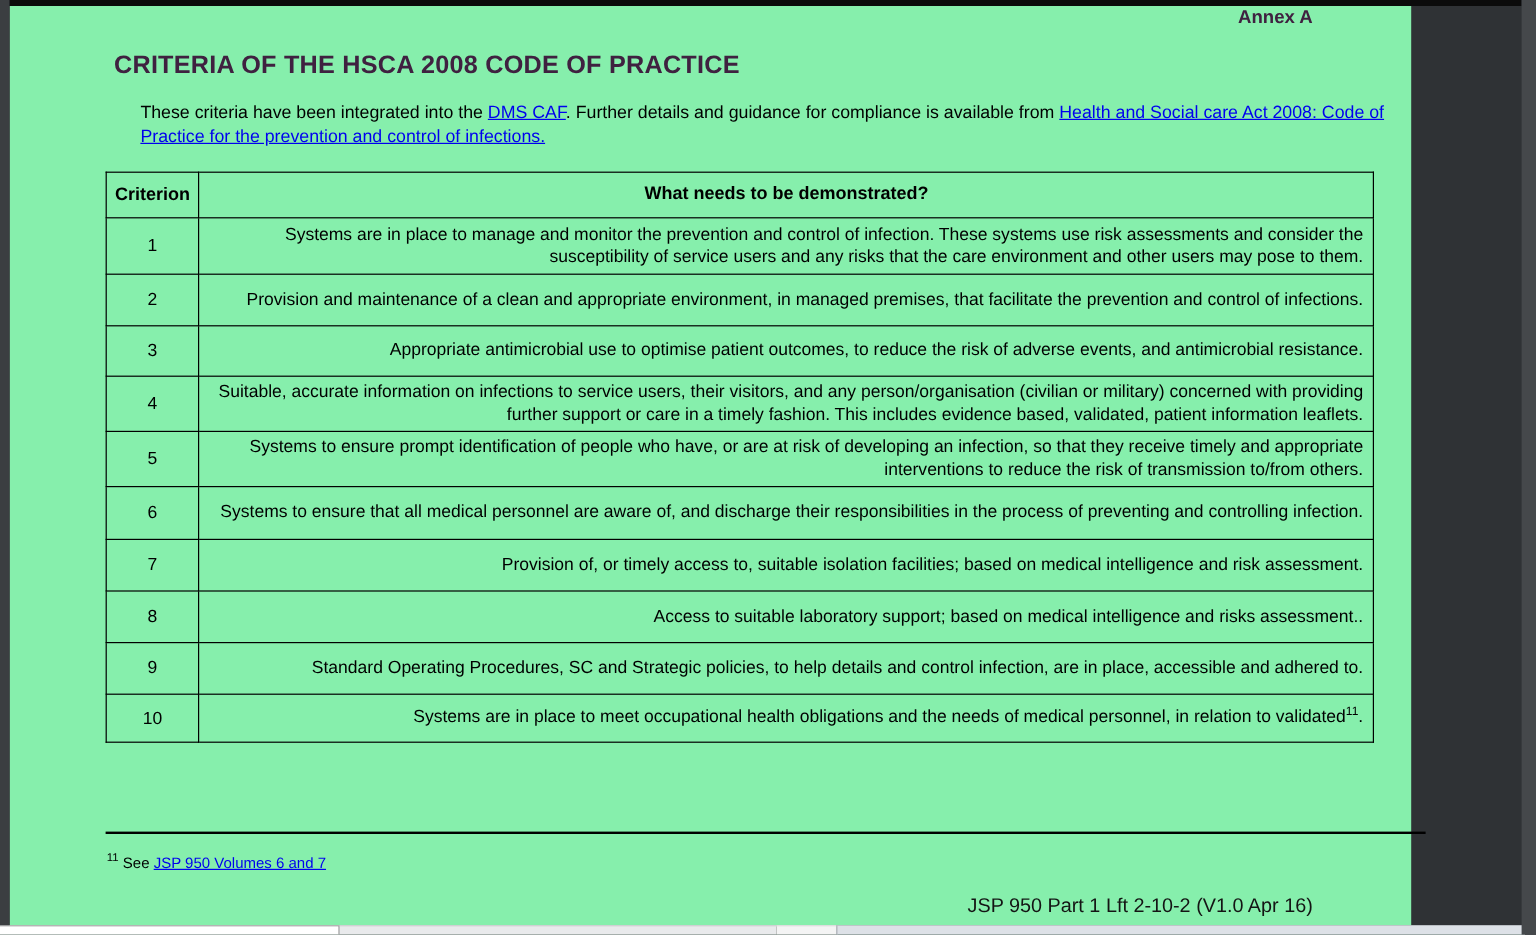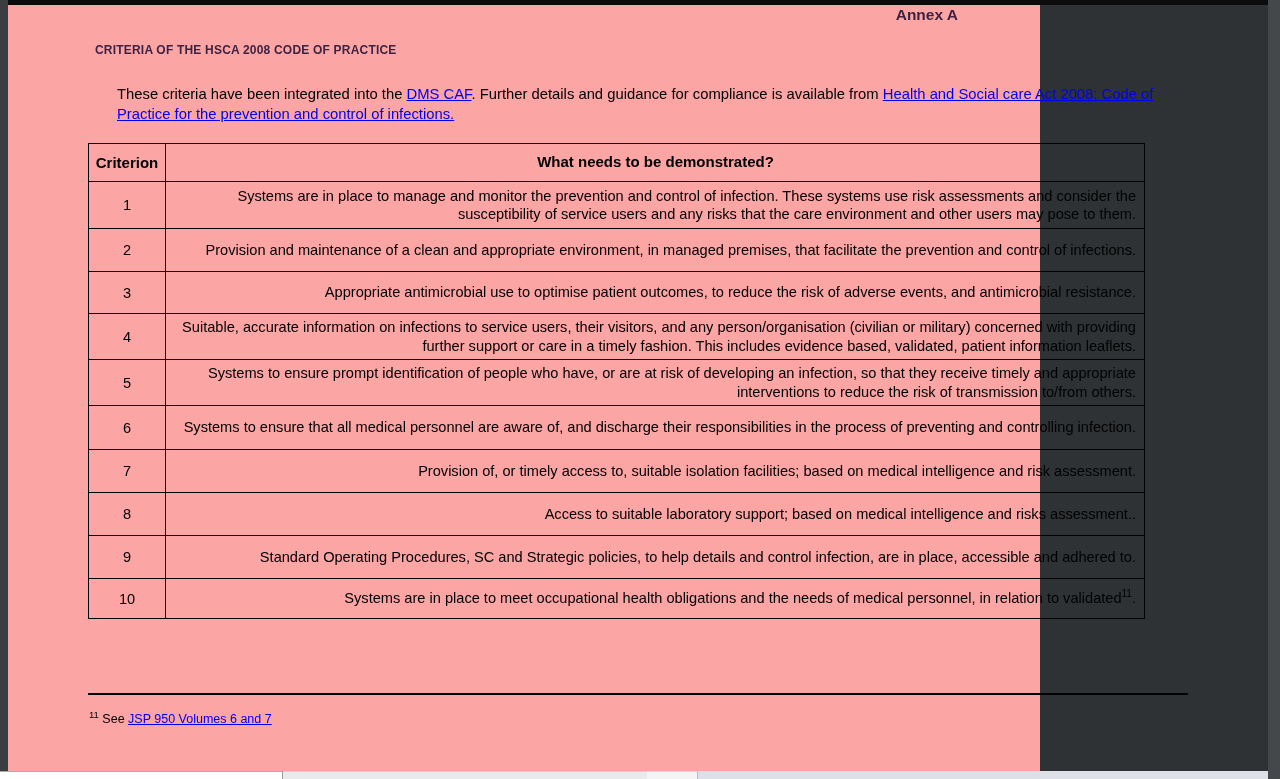--- a/index.html
+++ b/index.html
@@ -16,30 +16,30 @@
   }
   .edge-top {
     position: absolute; left: 8px; top: 0; right: 12px; height: 5px;
     background: #0b0b0b; z-index: 5;
   }
   .edge-right {
     position: absolute; right: 0; top: 0; width: 12px; height: 779px;
     background: #45484b; z-index: 6;
   }
   .page {
-    position: absolute; left: 8px; top: 5px; width: 1032px; height: 766px;
-    background: #fca5a5; z-index: 2; text-decoration: underline;
+    position: absolute; left: 8px; top: 5px; width: 1168px; height: 766px;
+    background: #86efac; z-index: 2; text-decoration: underline;
   }
   .annex {
     position: absolute; top: 1px; right: 82px;
     font-size: 15.5px; font-weight: bold; color: #3f2140;
   }
   .title {
     position: absolute; top: 38px; left: 87px;
-    font-size: 12px; font-weight: bold; color: #3f2140;
+    font-size: 21px; font-weight: bold; color: #3f2140;
     letter-spacing: 0.2px;
   }
   .intro {
     position: absolute; top: 79px; left: 86px; width: 1058px;
     font-size: 14.8px; line-height: 20px; color: #000; margin-left: 23px;
   }
   a.link, .link {
     color: #0000ee; text-decoration: underline; cursor: pointer;
   }
   table.criteria {
@@ -147,20 +147,21 @@
         <td class="col-crit">10</td>
         <td class="col-text"><span>Systems are in place to meet occupational health obligations and the needs of medical personnel, in relation to validated</span><sup>11</sup><span>.</span></td>
       </tr>
     </tbody>
   </table>
 
   <div class="footnote-sep"></div>
 
   <div class="footnote"><sup>11</sup><span> See </span><a class="link" href="#">JSP 950 Volumes 6 and 7</a></div>
 
+  <div class="footer-ref">JSP 950 Part 1 Lft 2-10-2 (V1.0 Apr 16)</div>
 
 </div>
 
 <div class="bottom-strip">
   <div class="seg-a"></div>
   <div class="seg-b"></div>
   <div class="seg-c"></div>
   <div class="seg-d"></div>
 </div>
 

